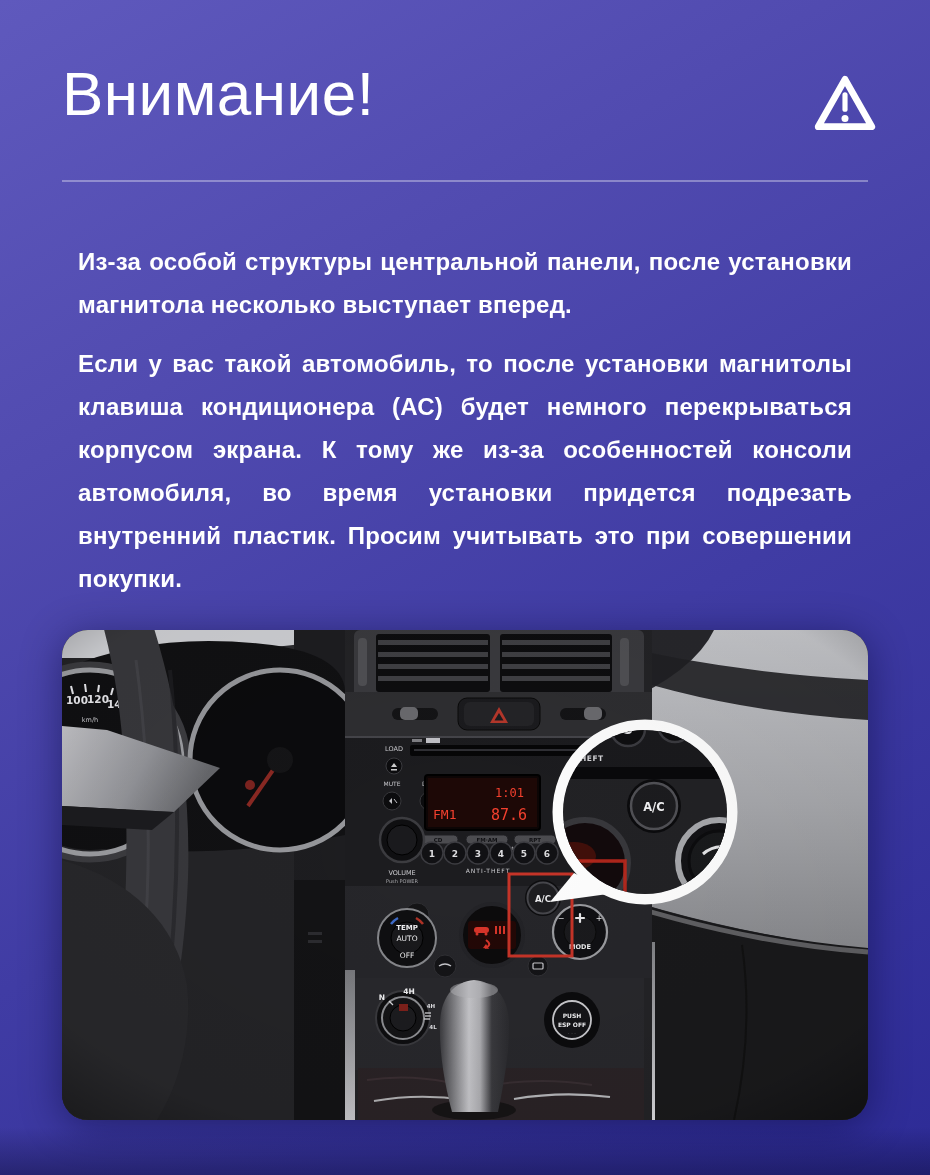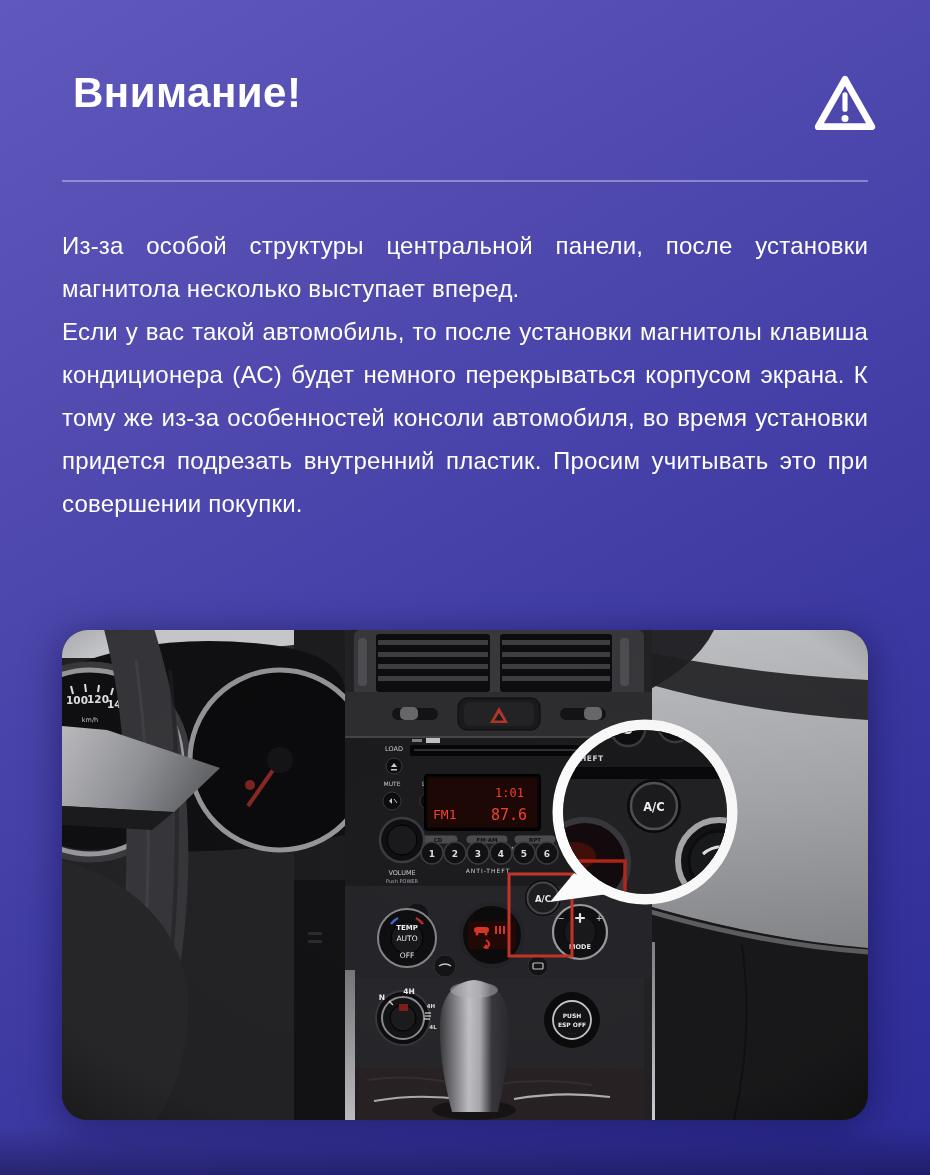--- a/index.html
+++ b/index.html
@@ -2,29 +2,29 @@
 <html><head>
 <meta charset="utf-8">
 <style>
   html,body{margin:0;padding:0;background:#2d2b96;}
   .canvas{
     position:relative;width:930px;height:1175px;overflow:hidden;
     background:linear-gradient(150deg,#5f59bd 0%,#514bb0 28%,#403ca4 58%,#2d2b96 100%);
     font-family:"Liberation Sans",sans-serif;
   }
   .page-title{
-    position:absolute;left:62px;top:58px;margin:11px;
-    font-size:42px;font-weight:700;color:#ffffff;letter-spacing:.5px;
+    position:absolute;left:62px;top:58px;margin:0;
+    font-size:62px;font-weight:400;color:#ffffff;letter-spacing:.5px;
   }
   .warn-icon{position:absolute;left:812px;top:70px;width:66px;height:66px;}
   .divider{position:absolute;left:62px;top:180px;width:806px;height:2px;background:rgba(255,255,255,.34);}
   .body-text{position:absolute;left:62px;top:224px;width:806px;color:#ffffff;}
   .body-text p{
-    margin:0;font-size:24px;line-height:43px;letter-spacing:.2px;
-    text-align:justify;text-align-last:left;font-weight:400;
+    margin:16px;font-size:24px;line-height:43px;letter-spacing:.2px;
+    text-align:justify;text-align-last:left;font-weight:700;
   }
   .photo{
     position:absolute;left:62px;top:630px;width:806px;height:490px;
     border-radius:26px;overflow:hidden;background:#28282b;
     box-shadow:0 6px 40px rgba(5,5,40,.45);
   }
   .photo svg{display:block;width:806px;height:490px;}
   .bottom-fade{position:absolute;left:0;bottom:0;width:100%;height:48px;
     background:linear-gradient(rgba(16,15,60,0),rgba(14,13,55,.45));pointer-events:none;}
   svg text{font-family:"DejaVu Sans",sans-serif;}

